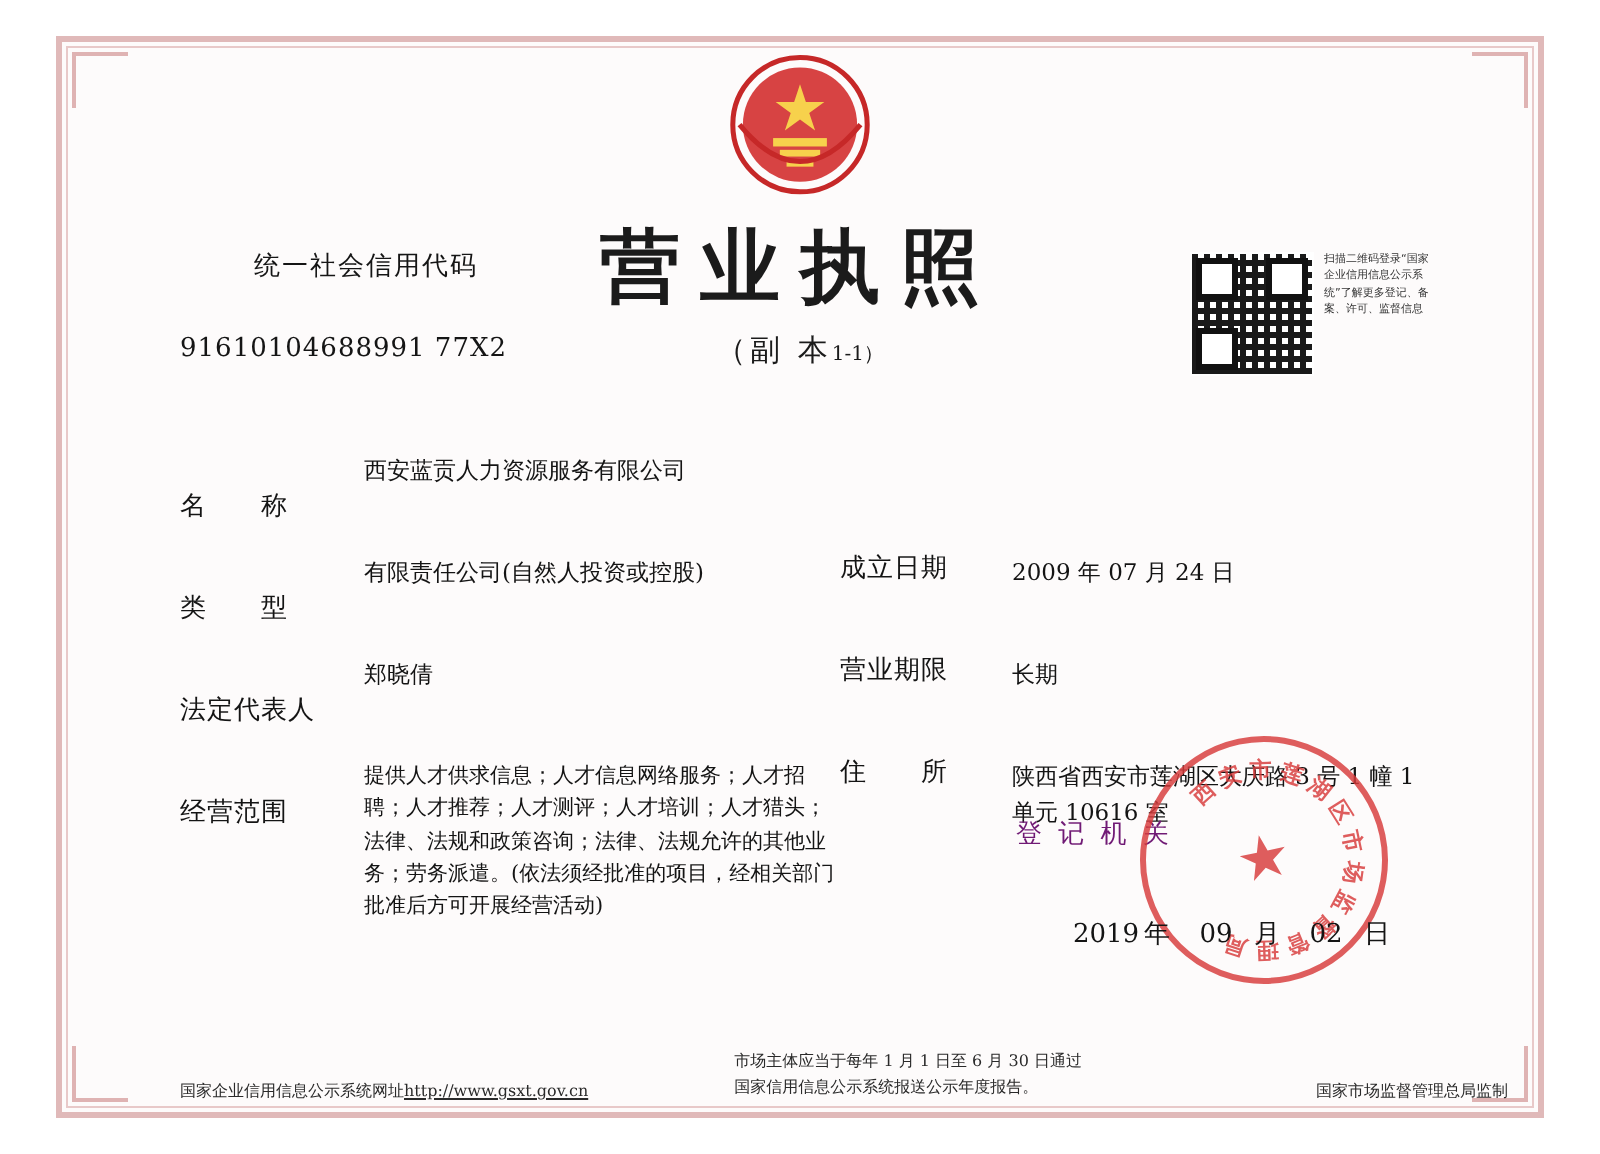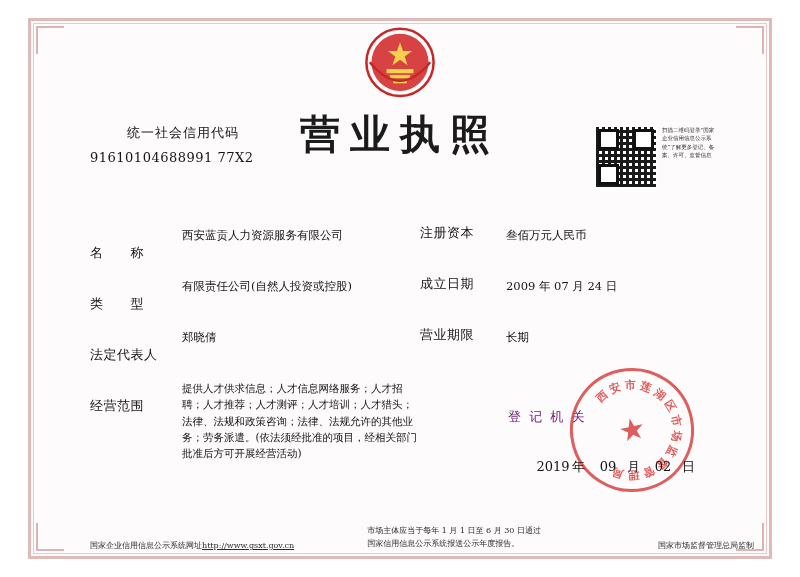--- a/index.html
+++ b/index.html
@@ -96,21 +96,21 @@
     text-align: left;
   }
   .code-label {
     font-family: "DejaVu Serif", "Liberation Serif", serif;
     font-size: 13px;
     letter-spacing: 1px;
     color: #151515;
     margin-left: 37px;
   }
   .code-value {
-    margin-top: 8px;
+    margin-top: 25px;
     font-family: "DejaVu Serif", "Liberation Serif", serif;
     font-size: 13px;
     letter-spacing: 0.5px;
     color: #151515;
   }
 
   
   .qr-wrap {
     position: absolute;
     right: 82px;
@@ -304,20 +304,23 @@
     <circle cx="50" cy="48" r="34" fill="#d32f2f" opacity="0.9"></circle>
     <polygon points="50,24 53.5,34.5 64.5,34.5 55.5,41 59,51.5 50,45 41,51.5 44.5,41 35.5,34.5 46.5,34.5" fill="#f7d14c"></polygon>
     <rect x="34" y="56" width="32" height="5" fill="#f7d14c"></rect>
     <rect x="38" y="63" width="24" height="4" fill="#f7d14c"></rect>
     <rect x="42" y="69" width="16" height="4" fill="#f7d14c"></rect>
     <path d="M14 48 Q50 92 86 48" fill="none" stroke="#c62828" stroke-width="3"></path>
   </svg>
 
   <div class="title-block">
     <div class="doc-title">营业执照</div>
+    <div class="doc-subtitle">
+      <span>（副 本</span><span class="small">1-1）</span>
+    </div>
   </div>
 
   <div class="code-block">
     <div class="code-label">统一社会信用代码</div>
     <div class="code-value">91610104688991 77X2</div>
   </div>
 
   <div class="qr-wrap">
     <div class="qr">
       <div class="qr-corner-bl"></div>
@@ -325,24 +328,20 @@
     <div class="qr-note">扫描二维码登录“国家企业信用信息公示系统”了解更多登记、备案、许可、监督信息</div>
   </div>
 
   <div class="fields">
 
     <div class="field-row">
       <div class="col-left">
         <span class="f-label w5">名　　称</span>
         <span class="f-value big">西安蓝贡人力资源服务有限公司</span>
       </div>
-      <div class="col-right">
-        <span class="f-label w4">注册资本</span>
-        <span class="f-value big">叁佰万元人民币</span>
-      </div>
     </div>
 
     <div class="field-row">
       <div class="col-left">
         <span class="f-label w5">类　　型</span>
         <span class="f-value big">有限责任公司(自然人投资或控股)</span>
       </div>
       <div class="col-right">
         <span class="f-label w4">成立日期</span>
         <span class="f-value big">2009 年 07 月 24 日</span>
@@ -357,20 +356,24 @@
       <div class="col-right">
         <span class="f-label w4">营业期限</span>
         <span class="f-value big">长期</span>
       </div>
     </div>
 
     <div class="field-row">
       <div class="col-left">
         <span class="f-label w5">经营范围</span>
         <span class="f-value">提供人才供求信息；人才信息网络服务；人才招聘；人才推荐；人才测评；人才培训；人才猎头；法律、法规和政策咨询；法律、法规允许的其他业务；劳务派遣。(依法须经批准的项目，经相关部门批准后方可开展经营活动)</span>
+      </div>
+      <div class="col-right">
+        <span class="f-label w4">住　　所</span>
+        <span class="f-value big">陕西省西安市莲湖区大庆路 3 号 1 幢 1 单元 10616 室</span>
       </div>
     </div>
 
   </div>
 
   <div class="authority">登 记 机 关</div>
 
   <div class="seal">
     <div class="star">★</div>
     <div class="seal-text" style="">

